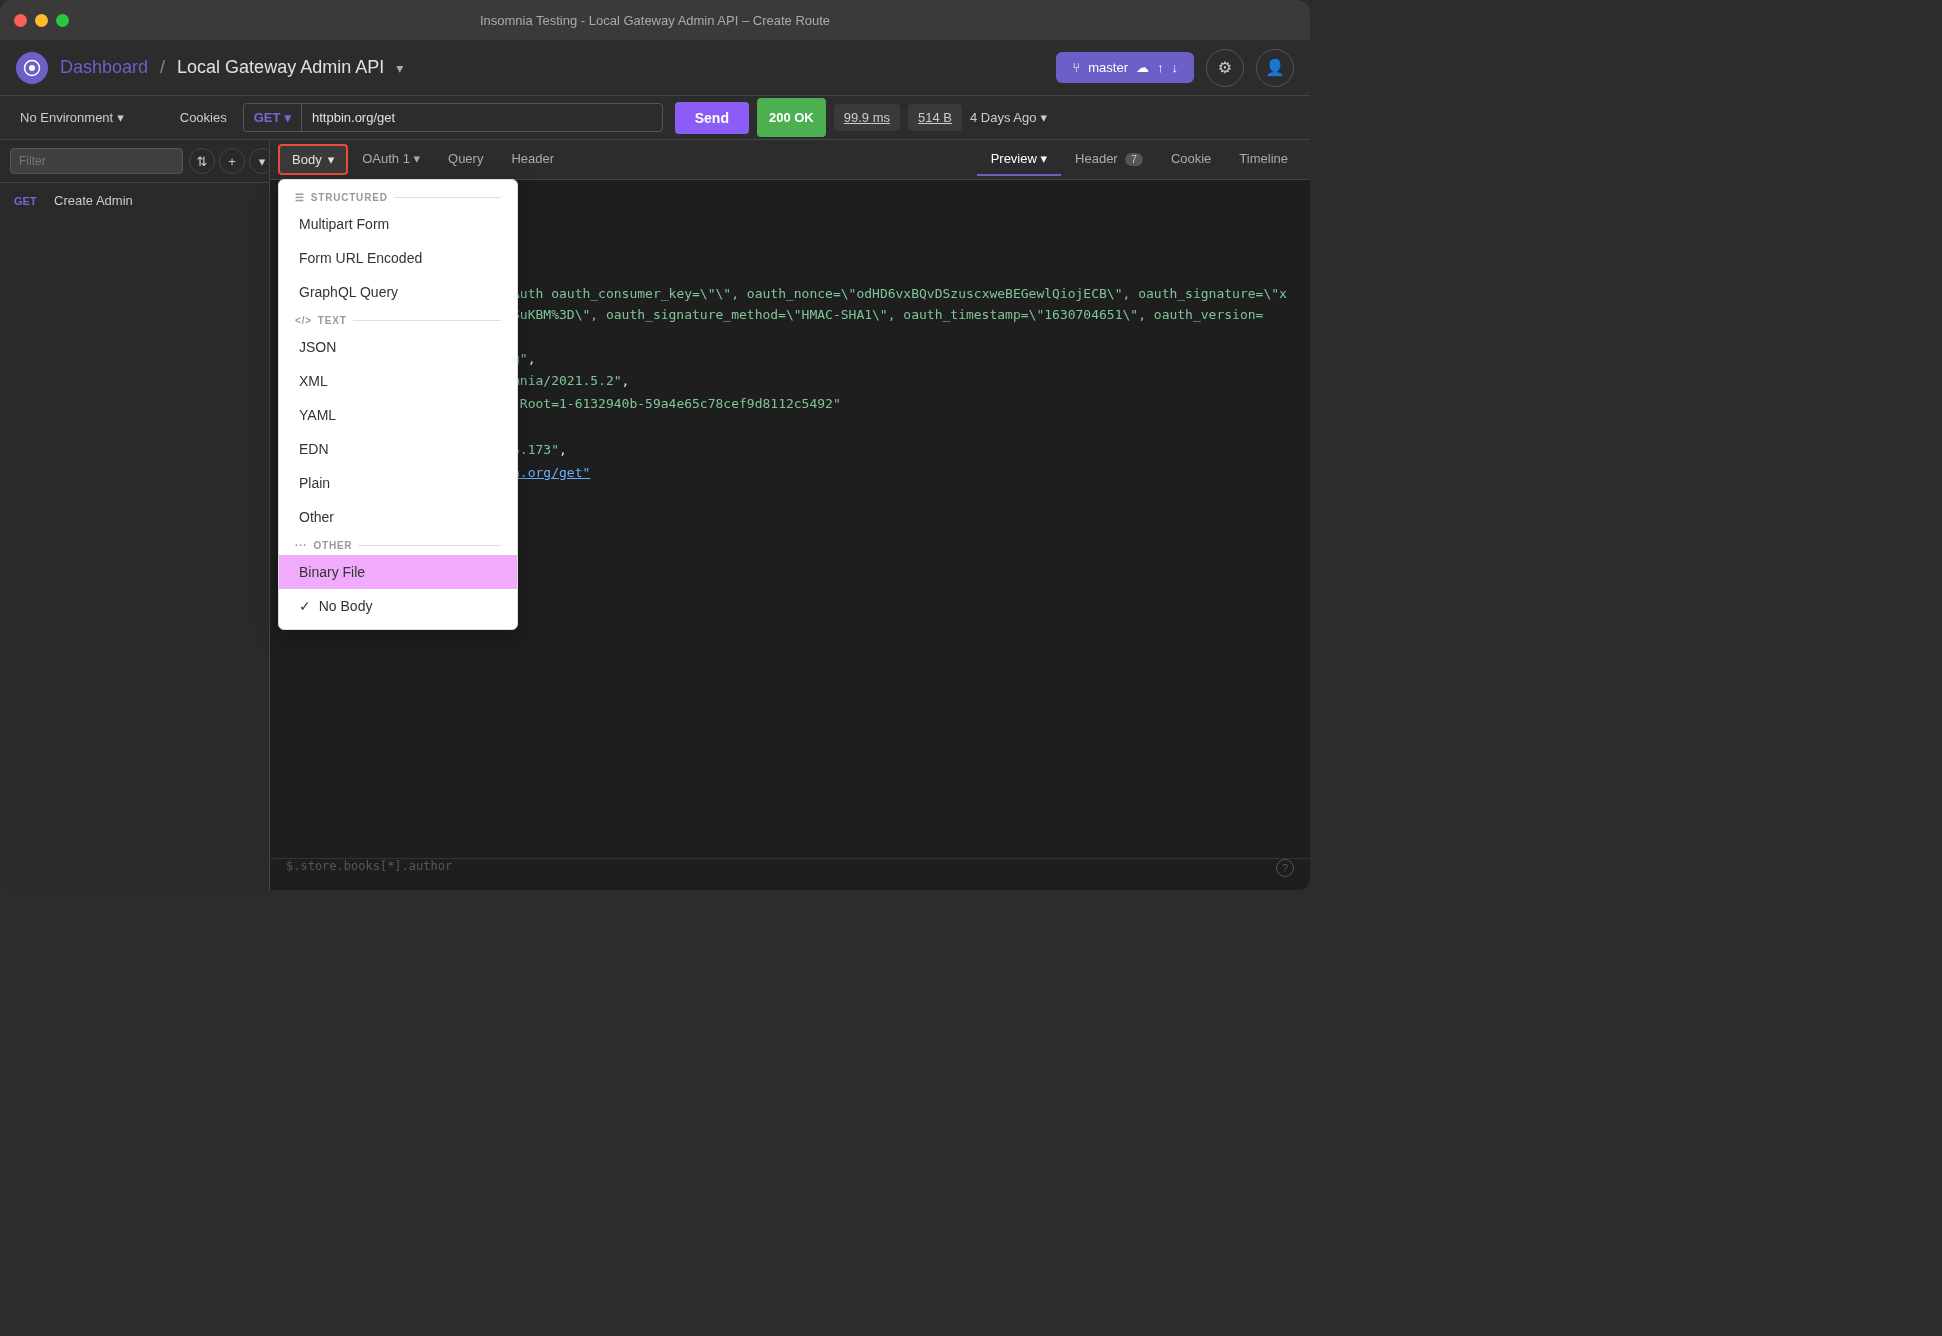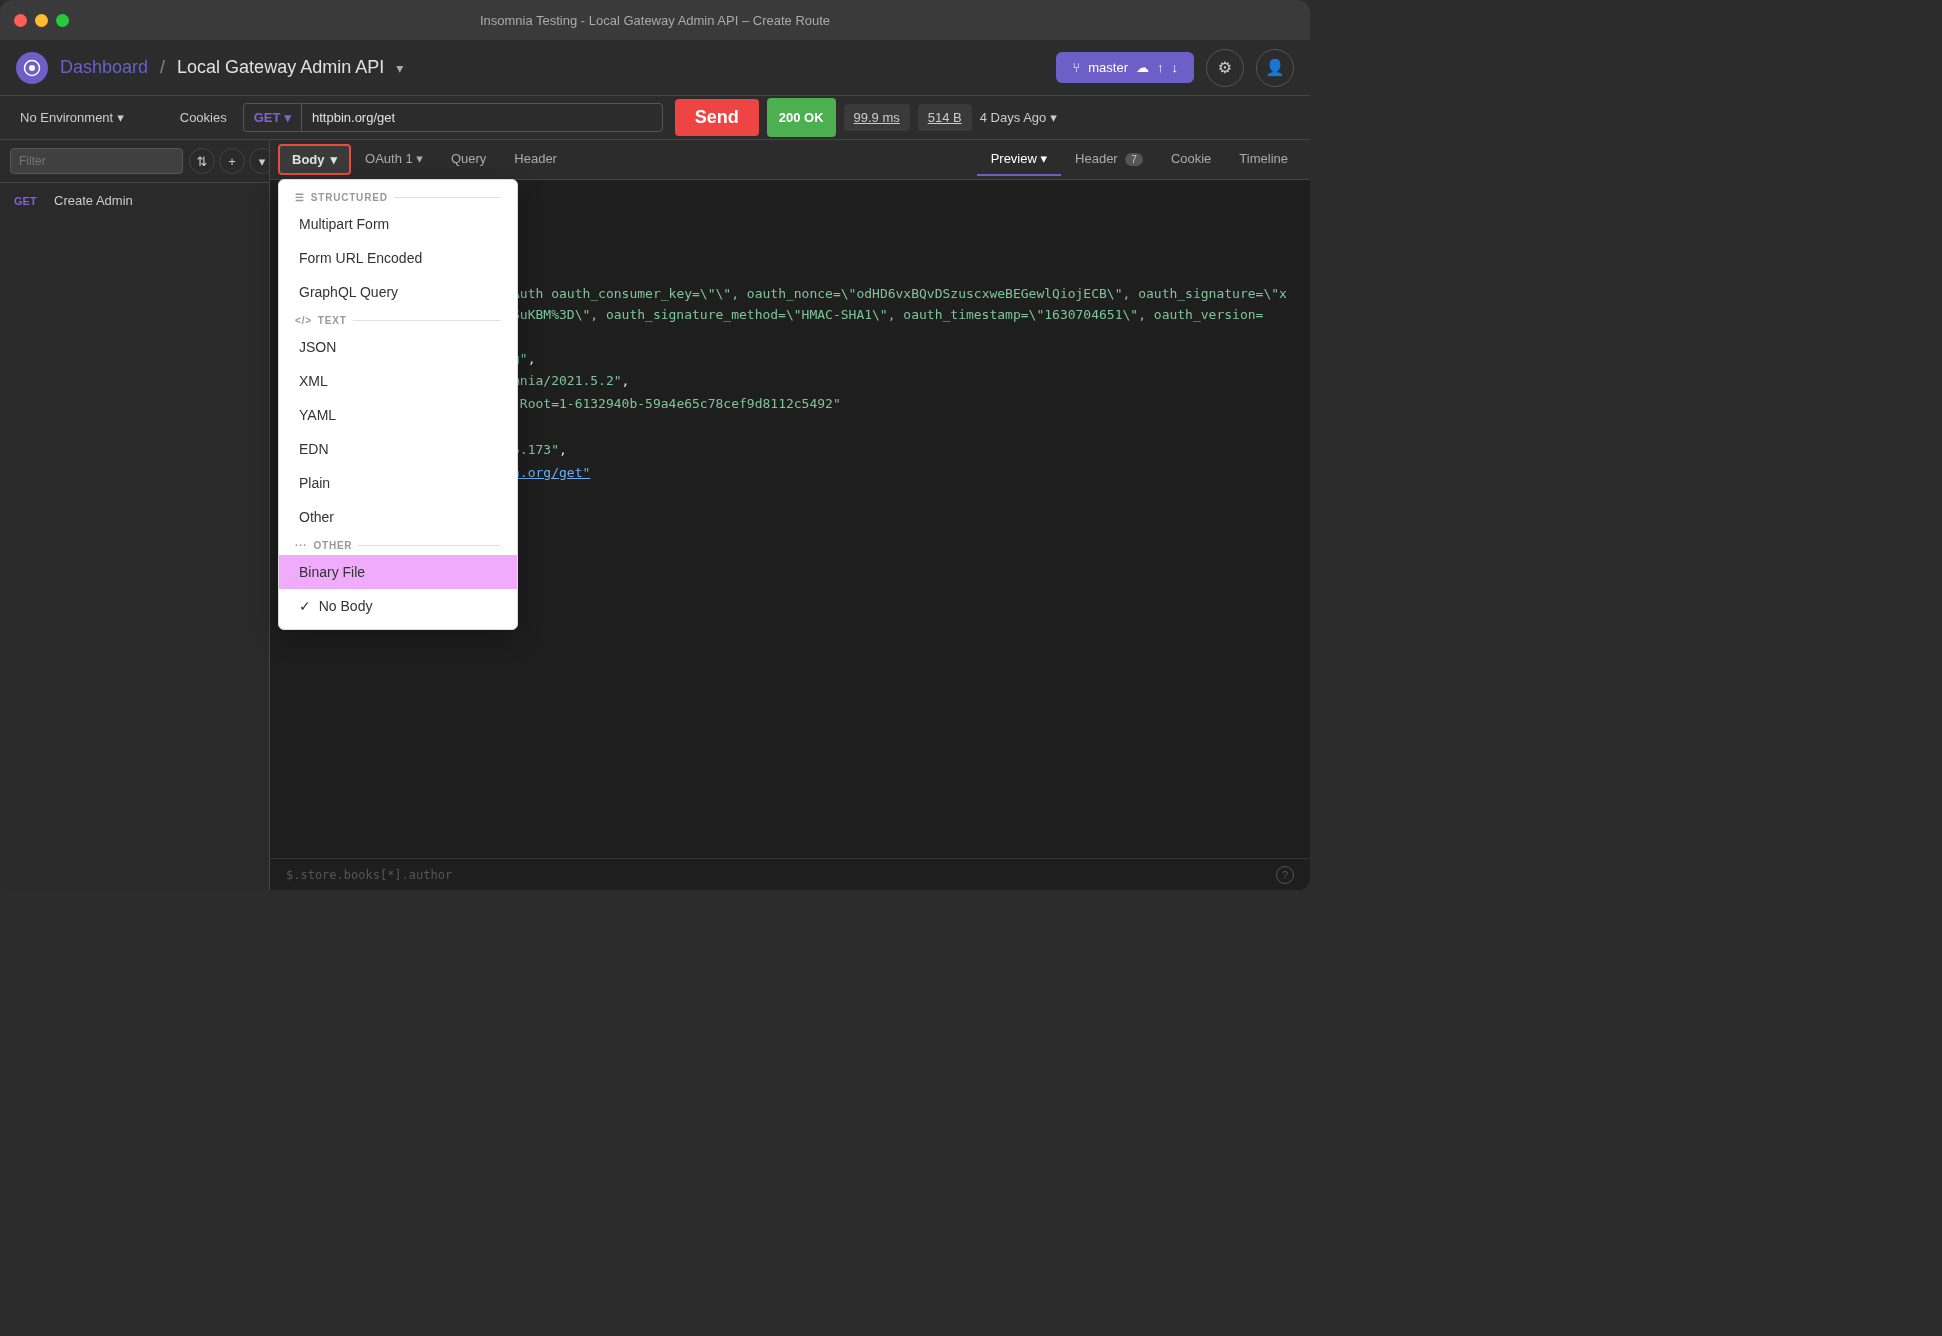--- a/index.html
+++ b/index.html
@@ -158,26 +158,26 @@
       flex: 1;
       background: transparent;
       border: 1px solid #555;
       border-radius: 0 4px 4px 0;
       padding: 6px 10px;
       color: #e0e0e0;
       font-size: 13px;
       outline: none;
     }
     .send-btn {
-      background: #ef4444;
+      background: #8b5cf6;
       color: #fff;
       border: none;
       border-radius: 4px;
       padding: 8px 20px;
-      font-size: 18px;
+      font-size: 14px;
       font-weight: 600;
       cursor: pointer;
       margin-left: 4px;
     }
     .status-200 {
       background: #4caf50;
       color: #fff;
       border-radius: 4px;
       padding: 12px 12px;
       font-size: 13px;
@@ -300,21 +300,21 @@
       background: #3a3a3a;
       color: #e0e0e0;
       border: 2px solid #e74c3c;
       border-radius: 4px;
       padding: 6px 12px;
       font-size: 13px;
       cursor: pointer;
       display: flex;
       align-items: center;
       gap: 6px;
-      font-weight: 700;
+      font-weight: 400;
     }
 
     
     .dropdown-menu {
       position: absolute;
       top: calc(100% + 4px);
       left: 0;
       background: #fff;
       border: 1px solid #ddd;
       border-radius: 6px;
@@ -385,21 +385,21 @@
     .c-key { color: #e6b422; }
     .c-string { color: #7ec699; }
     .c-url { color: #6ab0f5; text-decoration: underline; }
 
     
     .bottom-bar {
       height: 32px;
       background: #1e1e1e;
       border-top: 1px solid #333;
       display: flex;
-      align-items: center;
+      align-items: flex-start;
       padding: 0 16px;
       gap: 8px;
     }
     .jq-hint {
       color: #555;
       font-family: 'Monaco', monospace;
       font-size: 12px;
     }
     .help-icon {
       margin-left: auto;

